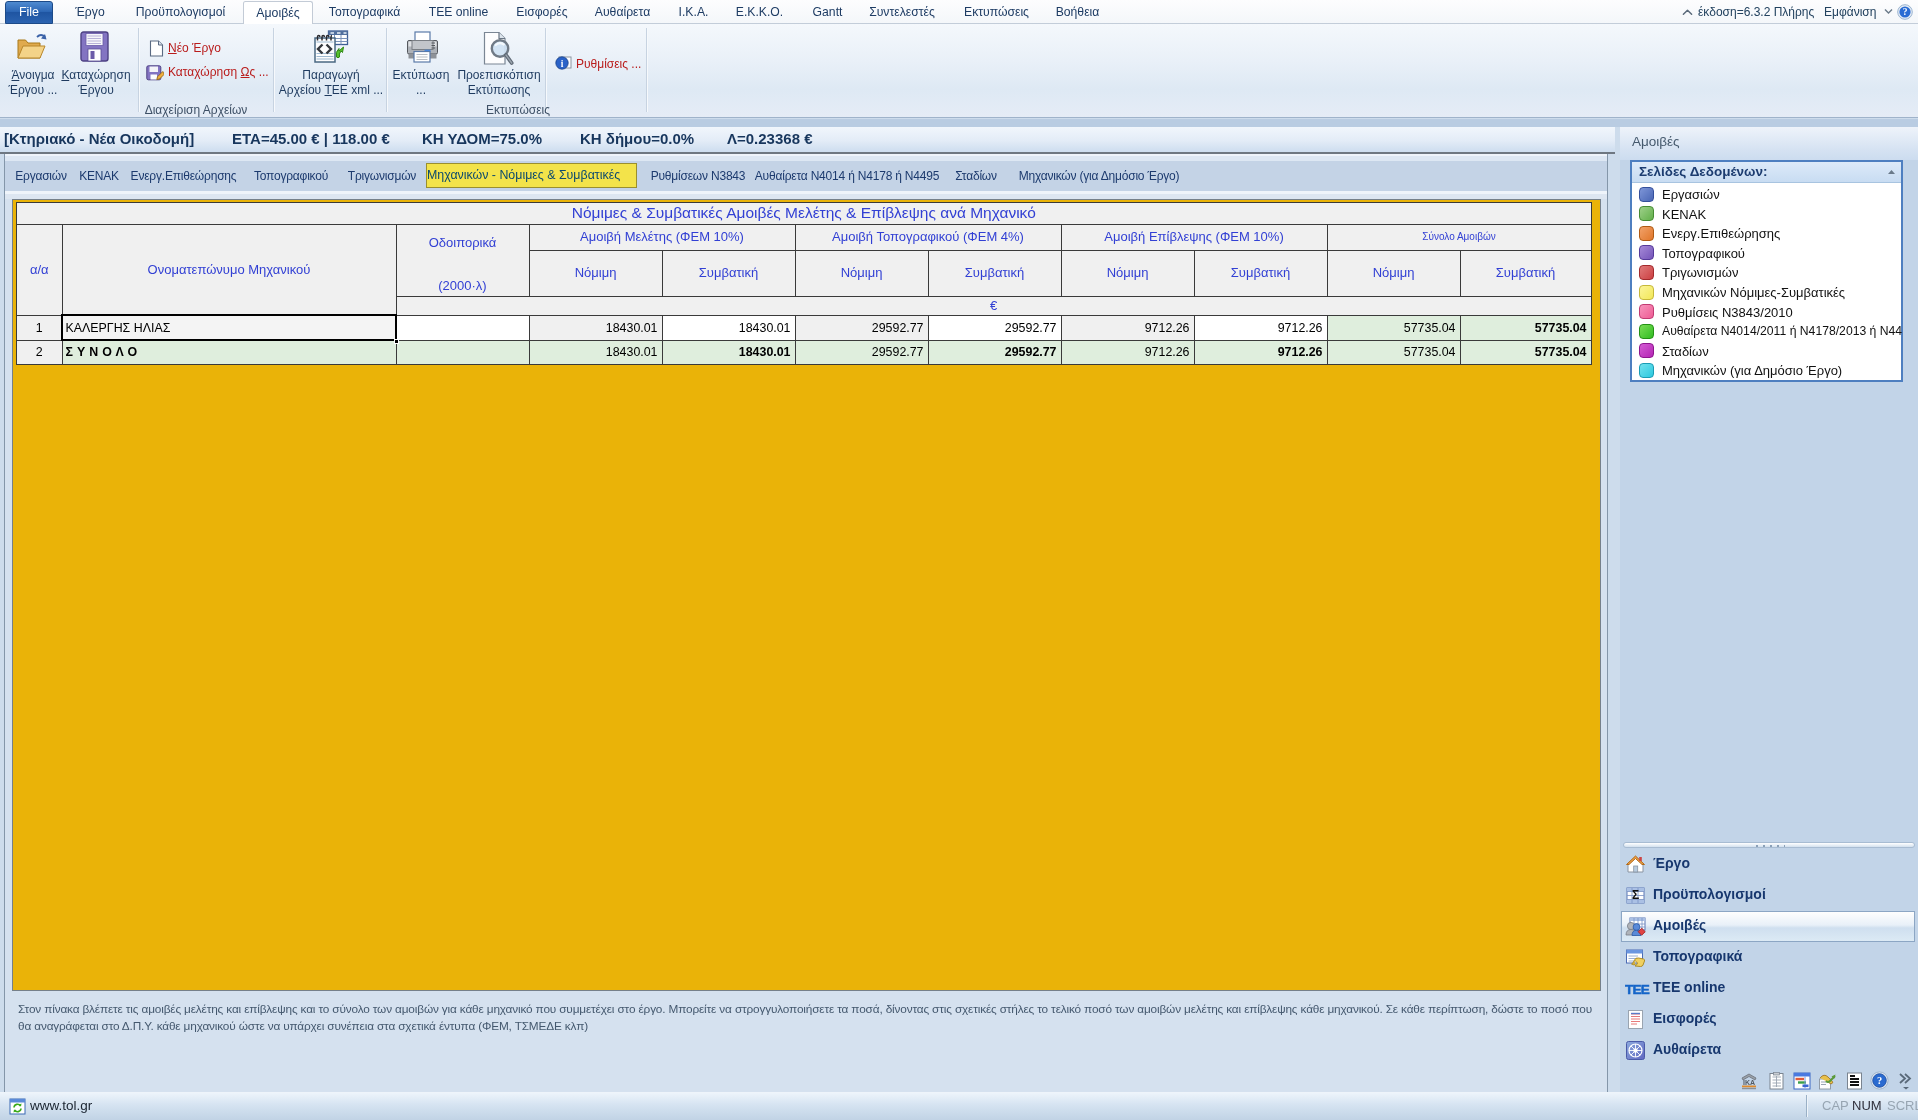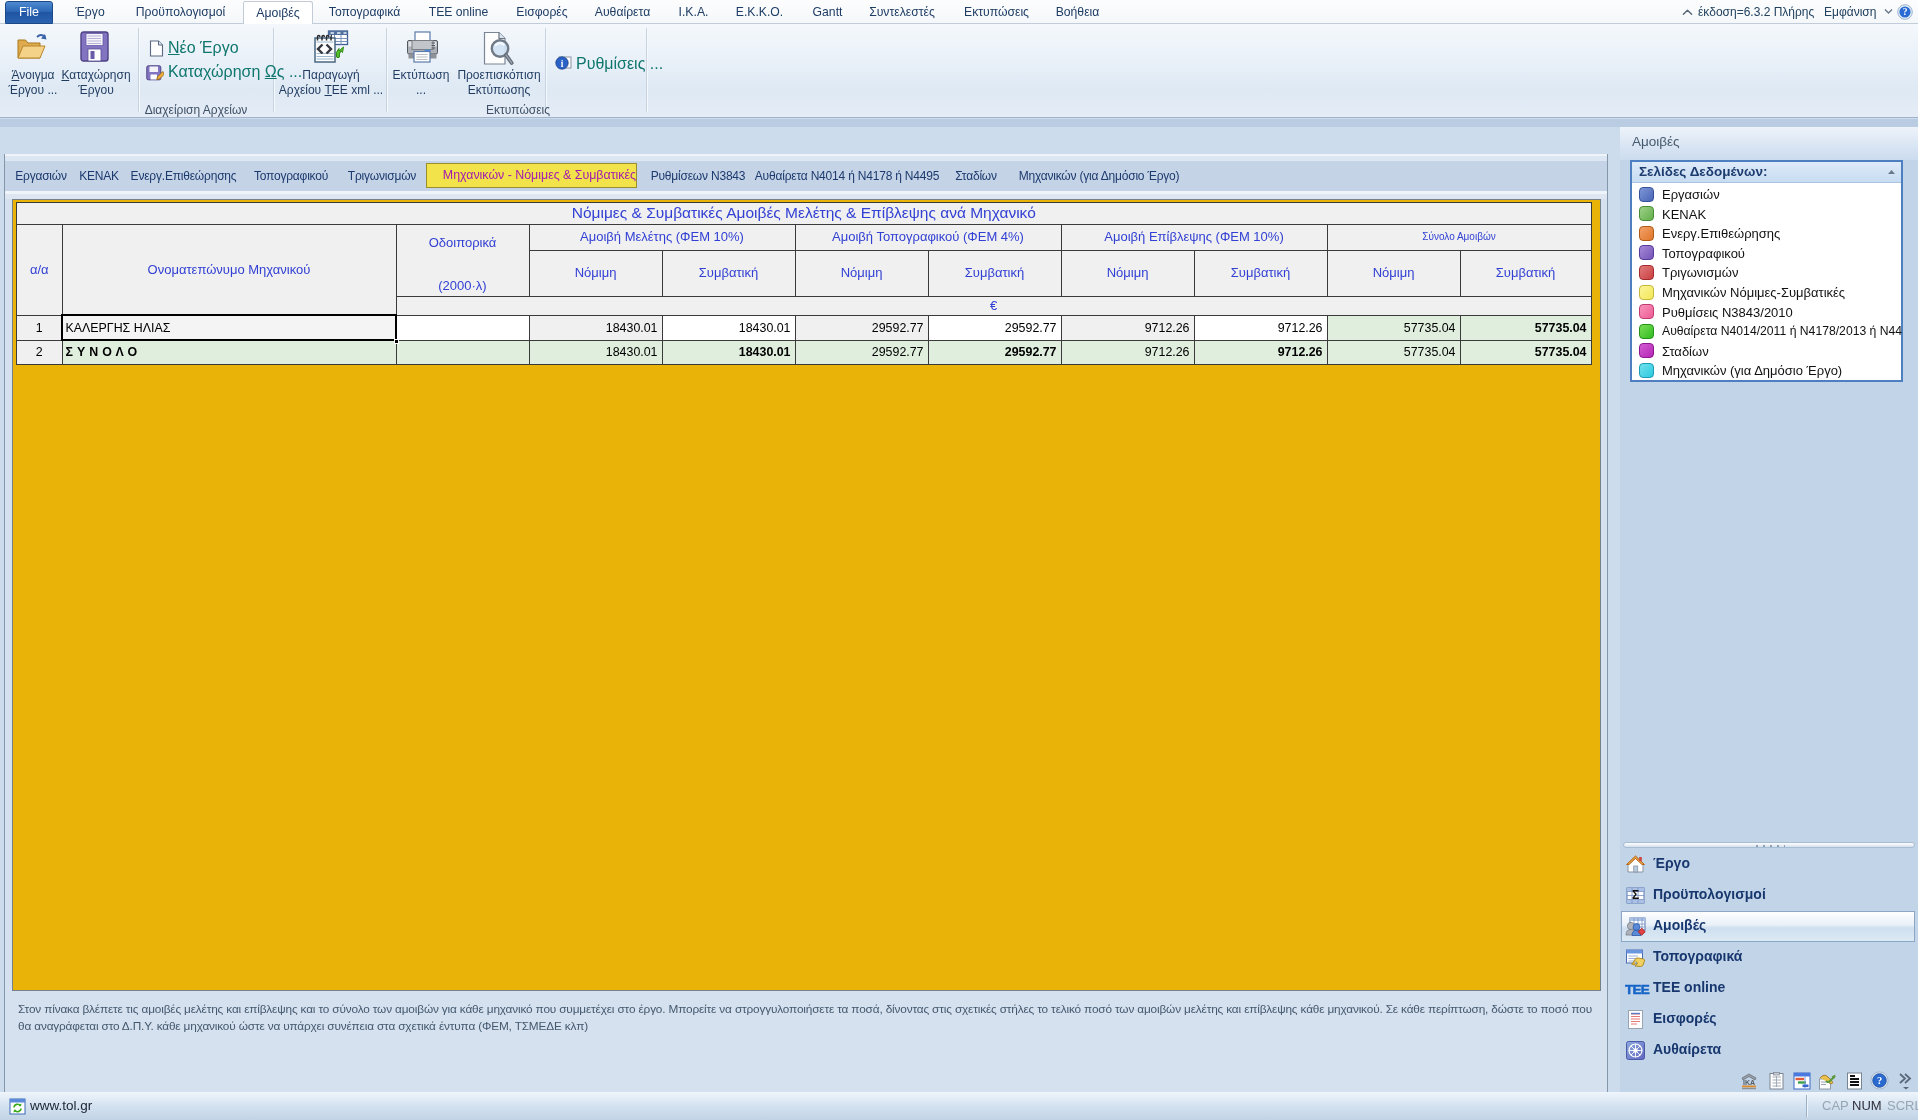--- a/index.html
+++ b/index.html
@@ -9,31 +9,31 @@
 
 #menubar{left:0;top:0;width:1918px;height:24px;background:linear-gradient(#fdfdfe,#f4f7fa);border-bottom:1px solid #c3cdd9}
 #filebtn{left:5px;top:1px;width:48px;height:23px;border-radius:3px 3px 0 0;background:linear-gradient(#4e8ad0 0%,#2e68b6 45%,#1f55a2 50%,#2b63b0 100%);border:1px solid #1c4a88;color:#fff;font-size:12.5px;text-align:center;line-height:21px}
 .mitem{top:0;height:24px;line-height:24px;font-size:12.2px;color:#1e3c64;text-align:center;white-space:nowrap;transform:translateX(-50%)}
 #seltab{left:243px;top:1px;width:70px;height:24px;background:#fff;border:1px solid #c3cbd6;border-bottom:none;border-radius:2.5px 2.5px 0 0;color:#1e3c64;font-size:12.3px;text-align:center;line-height:22px}
 
 #ribbon{left:0;top:24px;width:1918px;height:94px;background:linear-gradient(#f4f8fc,#e9f0f8 40%,#dee9f4 70%,#e5ecf6);border-bottom:1px solid #9fb3ca}
 .rsep{top:28px;width:1px;height:84px;background:#c7d3e1;box-shadow:1px 0 0 #f6f9fc}
 .glabel{top:102px;height:16px;line-height:16px;font-size:12px;color:#3e5066;text-align:center;width:220px}
 .blabel{font-size:12px;color:#1e3a5f;text-align:center;line-height:14.5px}
-.slabel{font-size:16px;color:#0f766e;line-height:14px}
+.slabel{font-size:12px;color:#b91c1c;line-height:14px}
 u{text-decoration:underline}
 #midstrip{left:0;top:119px;width:1918px;height:8px;background:#b9cce2}
 
 #infobar{left:0;top:127px;width:1615px;height:27px;background:linear-gradient(#f1f6fc,#e3ecf7 55%,#cdddef);border-bottom:2px solid #6e7781}
 .ibt{top:2px;height:20px;line-height:20px;font-weight:bold;font-size:15px;color:#17365d}
 
 #main{left:4px;top:154px;width:1604px;height:938px;background:#d5e1ef;border:1px solid #8496a9;border-top:none}
 #tabstrip{left:0;top:0;width:1602px;height:45px;background:linear-gradient(#eef3fa 0,#eef3fa 2px,#dde7f3 2px,#dde7f3 7px,#c4d3e6 7px,#c4d3e6 37px,#eff4fa 37px,#eff4fa 40px,#dde6f1 40px)}
 .tab{top:10px;height:26px;line-height:24px;font-size:12px;letter-spacing:-0.2px;color:#1c3a6e;text-align:center;white-space:nowrap;transform:translateX(-50%)}
-#ytab{left:421px;top:9px;width:211px;height:25px;background:#f3e34a;border:1px solid #9a8f2e;color:#a21caf;font-size:12.4px;text-align:right;line-height:23px}
+#ytab{left:421px;top:9px;width:211px;height:25px;background:#f3e34a;border:1px solid #9a8f2e;color:#0c4a6e;font-size:12.4px;text-align:left;line-height:23px}
 #tcontainer{left:7px;top:45px;width:1589px;height:792px;background:#eab308;border:1px solid #76808a}
 #desc{left:0;top:838px;width:1602px;height:109px;background:#d5e1ef;color:#44586e;font-size:11.8px;line-height:16.5px;padding:9px 0 0 13px;letter-spacing:-0.15px;white-space:nowrap}
 
 #ftable{position:absolute;left:3px;top:1.5px;border-collapse:collapse;table-layout:fixed;font-size:12.4px}
 #ftable td{border:1px solid #3a3a3a;overflow:hidden;white-space:nowrap;vertical-align:middle;line-height:14px}
 #ftable .hd{color:#3240d4;text-align:center;background:#f0f0f0}
 #ftable .num{text-align:right;padding-right:4px;color:#000}
 .grn{background:#dfeedd}
 .gry{background:#f0f0f0}
 .wht{background:#fff}
@@ -161,20 +161,27 @@
 <div class="abs blabel" style="left:455px;top:68px;width:88px">Προεπισκόπιση<br>Εκτύπωσης</div>
 
 <svg class="abs" style="left:555px;top:55px" width="17" height="16" viewBox="0 0 17 16">
 <rect x="4" y="2" width="12" height="11" fill="#fdfdfe" stroke="#8a94a0" stroke-width="1"></rect>
 <circle cx="7" cy="8" r="6.2" fill="#2a62c8" stroke="#1a4288" stroke-width=".8"></circle>
 <text x="7" y="11.5" font-size="9.5" font-weight="bold" fill="#fff" text-anchor="middle" font-family="Liberation Serif,serif">i</text>
 </svg>
 <div class="abs slabel" style="left:576px;top:57px">Ρυθμίσεις ...</div>
 <div class="abs" id="midstrip"></div>
 
+<div class="abs" id="infobar">
+<div class="abs ibt" style="left:4px">[Κτηριακό - Νέα Οικοδομή]</div>
+<div class="abs ibt" style="left:232px">ΕΤΑ=45.00 € | 118.00 €</div>
+<div class="abs ibt" style="left:422px">ΚΗ ΥΔΟΜ=75.0%</div>
+<div class="abs ibt" style="left:580px">ΚΗ δήμου=0.0%</div>
+<div class="abs ibt" style="left:727px">Λ=0.23368 €</div>
+</div>
 
 <div class="abs" id="main">
 <div class="abs" id="tabstrip"></div>
 <div class="abs tab" style="left:36px">Εργασιών</div>
 <div class="abs tab" style="left:94px">ΚΕΝΑΚ</div>
 <div class="abs tab" style="left:178.5px">Ενεργ.Επιθεώρησης</div>
 <div class="abs tab" style="left:286px">Τοπογραφικού</div>
 <div class="abs tab" style="left:377px">Τριγωνισμών</div>
 <div class="abs tab" style="left:693px">Ρυθμίσεων Ν3843</div>
 <div class="abs tab" style="left:842px">Αυθαίρετα Ν4014 ή Ν4178 ή Ν4495</div>

